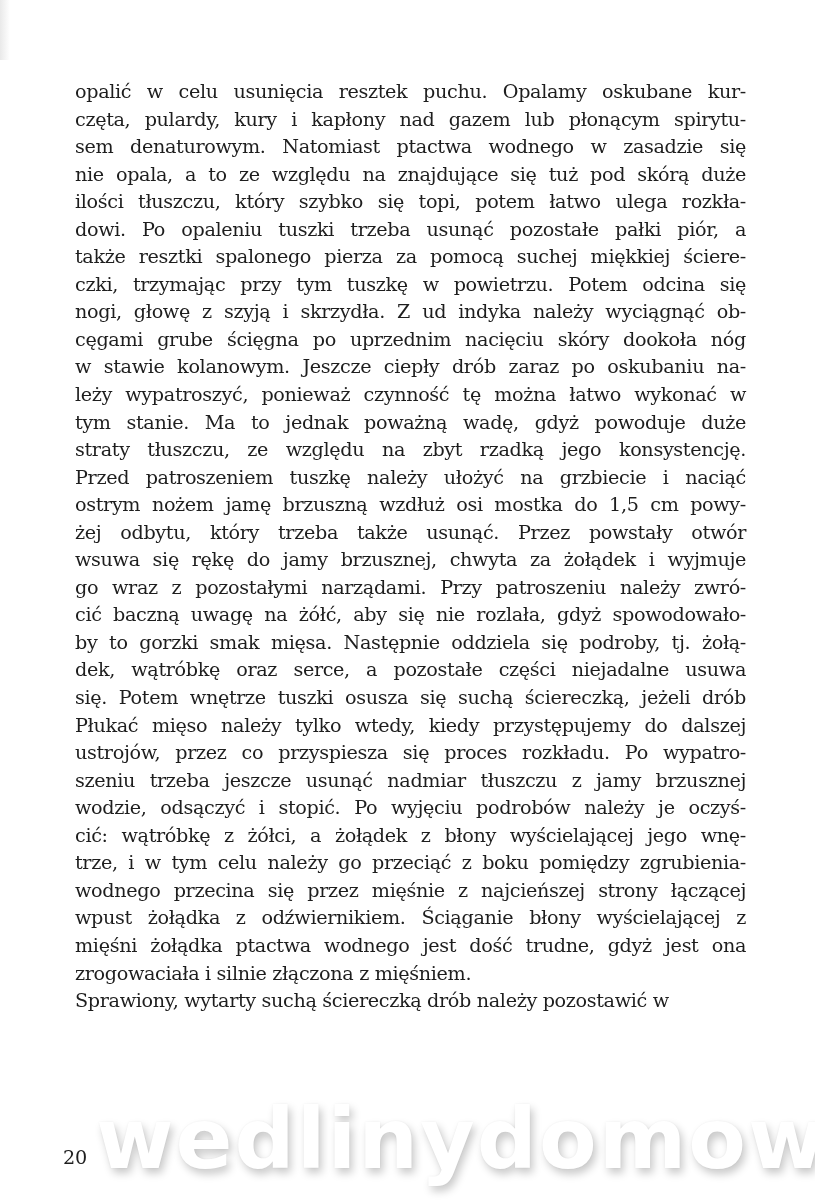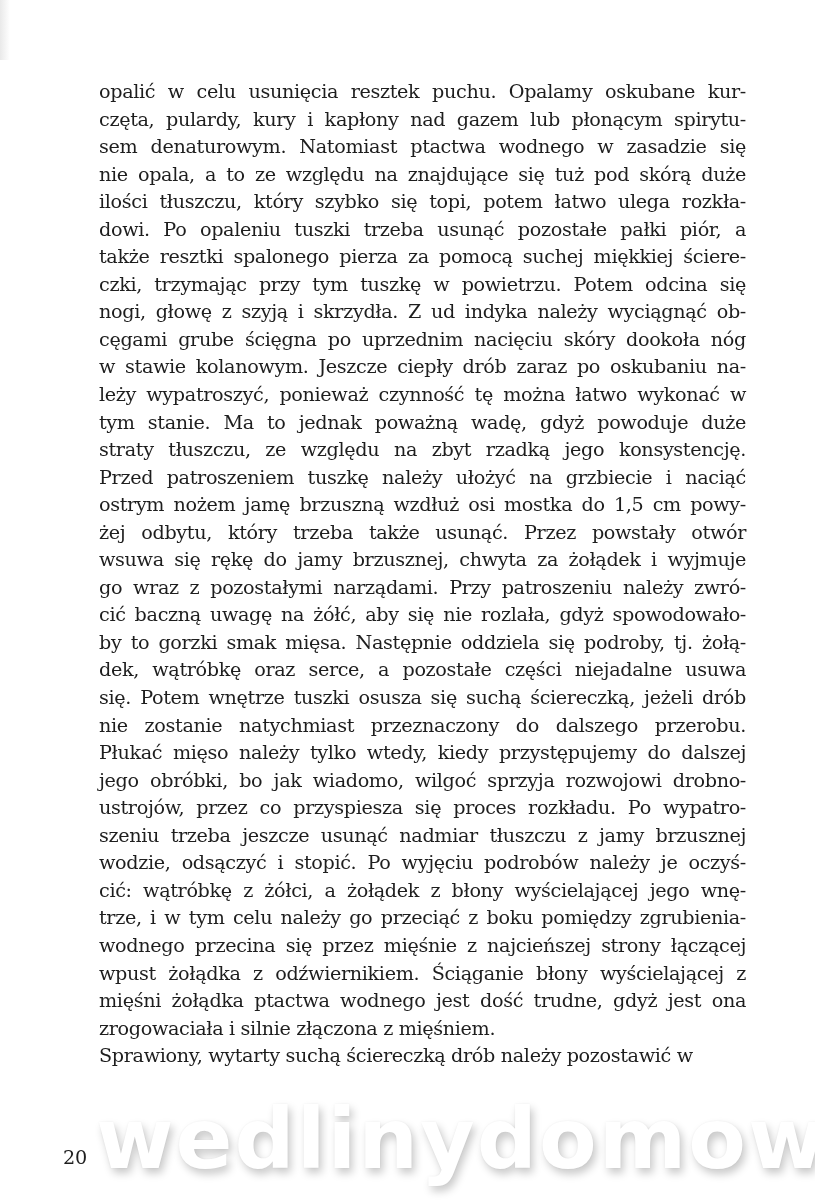--- a/index.html
+++ b/index.html
@@ -11,21 +11,21 @@
   .page-edge {
     position: absolute; left: 0; top: 0; width: 10px; height: 60px;
     background: linear-gradient(to right, #e9e9e9, #ffffff);
   }
   .body-text {
     position: absolute; left: 75px; top: 78px; width: 671px;
     font-size: 19.2px; line-height: 27.55px; letter-spacing: -0.35px;
   }
   .line {
     display: block; white-space: nowrap; text-align: justify; text-align-last: justify;
-    height: 27.55px; overflow: visible; margin-left: 24px;
+    height: 27.55px; overflow: visible;
   }
   .line.last { text-align-last: left; }
   .page-number {
     position: absolute; left: 63px; top: 1146px; font-size: 19.2px; letter-spacing: -0.3px;
   }
   .watermark {
     position: absolute; left: 96px; top: 1090px;
     font-family: "DejaVu Sans", "Liberation Sans", sans-serif; font-weight: bold;
     font-size: 84px; letter-spacing: 2px; color: #ffffff;
     text-shadow: 3px 5px 8px rgba(0,0,0,0.22), 0 0 2px rgba(0,0,0,0.06);
@@ -54,23 +54,21 @@
   <span class="line">straty tłuszczu, ze względu na zbyt rzadką jego konsystencję.</span>
   <span class="line">Przed patroszeniem tuszkę należy ułożyć na grzbiecie i naciąć</span>
   <span class="line">ostrym nożem jamę brzuszną wzdłuż osi mostka do 1,5 cm powy-</span>
   <span class="line">żej odbytu, który trzeba także usunąć. Przez powstały otwór</span>
   <span class="line">wsuwa się rękę do jamy brzusznej, chwyta za żołądek i wyjmuje</span>
   <span class="line">go wraz z pozostałymi narządami. Przy patroszeniu należy zwró-</span>
   <span class="line">cić baczną uwagę na żółć, aby się nie rozlała, gdyż spowodowało-</span>
   <span class="line">by to gorzki smak mięsa. Następnie oddziela się podroby, tj. żołą-</span>
   <span class="line">dek, wątróbkę oraz serce, a pozostałe części niejadalne usuwa</span>
   <span class="line">się. Potem wnętrze tuszki osusza się suchą ściereczką, jeżeli drób</span>
-  <span class="line">nie zostanie natychmiast przeznaczony do dalszego przerobu.</span>
   <span class="line">Płukać mięso należy tylko wtedy, kiedy przystępujemy do dalszej</span>
-  <span class="line">jego obróbki, bo jak wiadomo, wilgoć sprzyja rozwojowi drobno-</span>
   <span class="line">ustrojów, przez co przyspiesza się proces rozkładu. Po wypatro-</span>
   <span class="line">szeniu trzeba jeszcze usunąć nadmiar tłuszczu z jamy brzusznej</span>
   <span class="line">wodzie, odsączyć i stopić. Po wyjęciu podrobów należy je oczyś-</span>
   <span class="line">cić: wątróbkę z żółci, a żołądek z błony wyścielającej jego wnę-</span>
   <span class="line">trze, i w tym celu należy go przeciąć z boku pomiędzy zgrubienia-</span>
   <span class="line">wodnego przecina się przez mięśnie z najcieńszej strony łączącej</span>
   <span class="line">wpust żołądka z odźwiernikiem. Ściąganie błony wyścielającej z</span>
   <span class="line">mięśni żołądka ptactwa wodnego jest dość trudne, gdyż jest ona</span>
   <span class="line last">zrogowaciała i silnie złączona z mięśniem.</span>
   <span class="line last">Sprawiony, wytarty suchą ściereczką drób należy pozostawić w</span>

